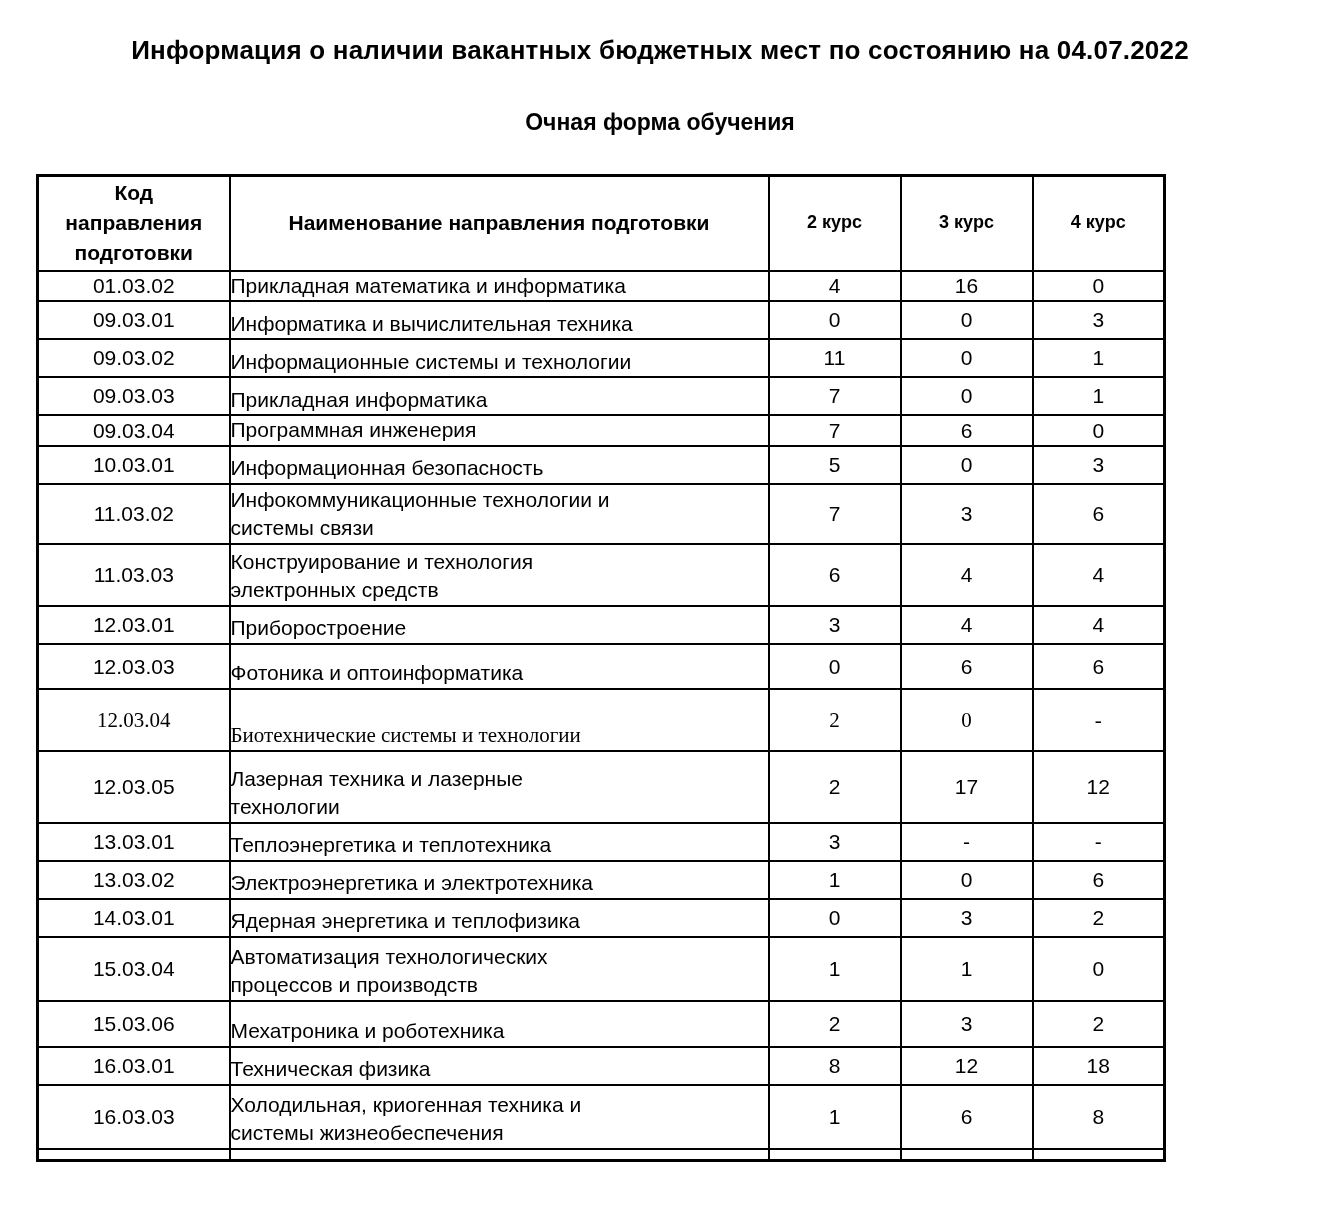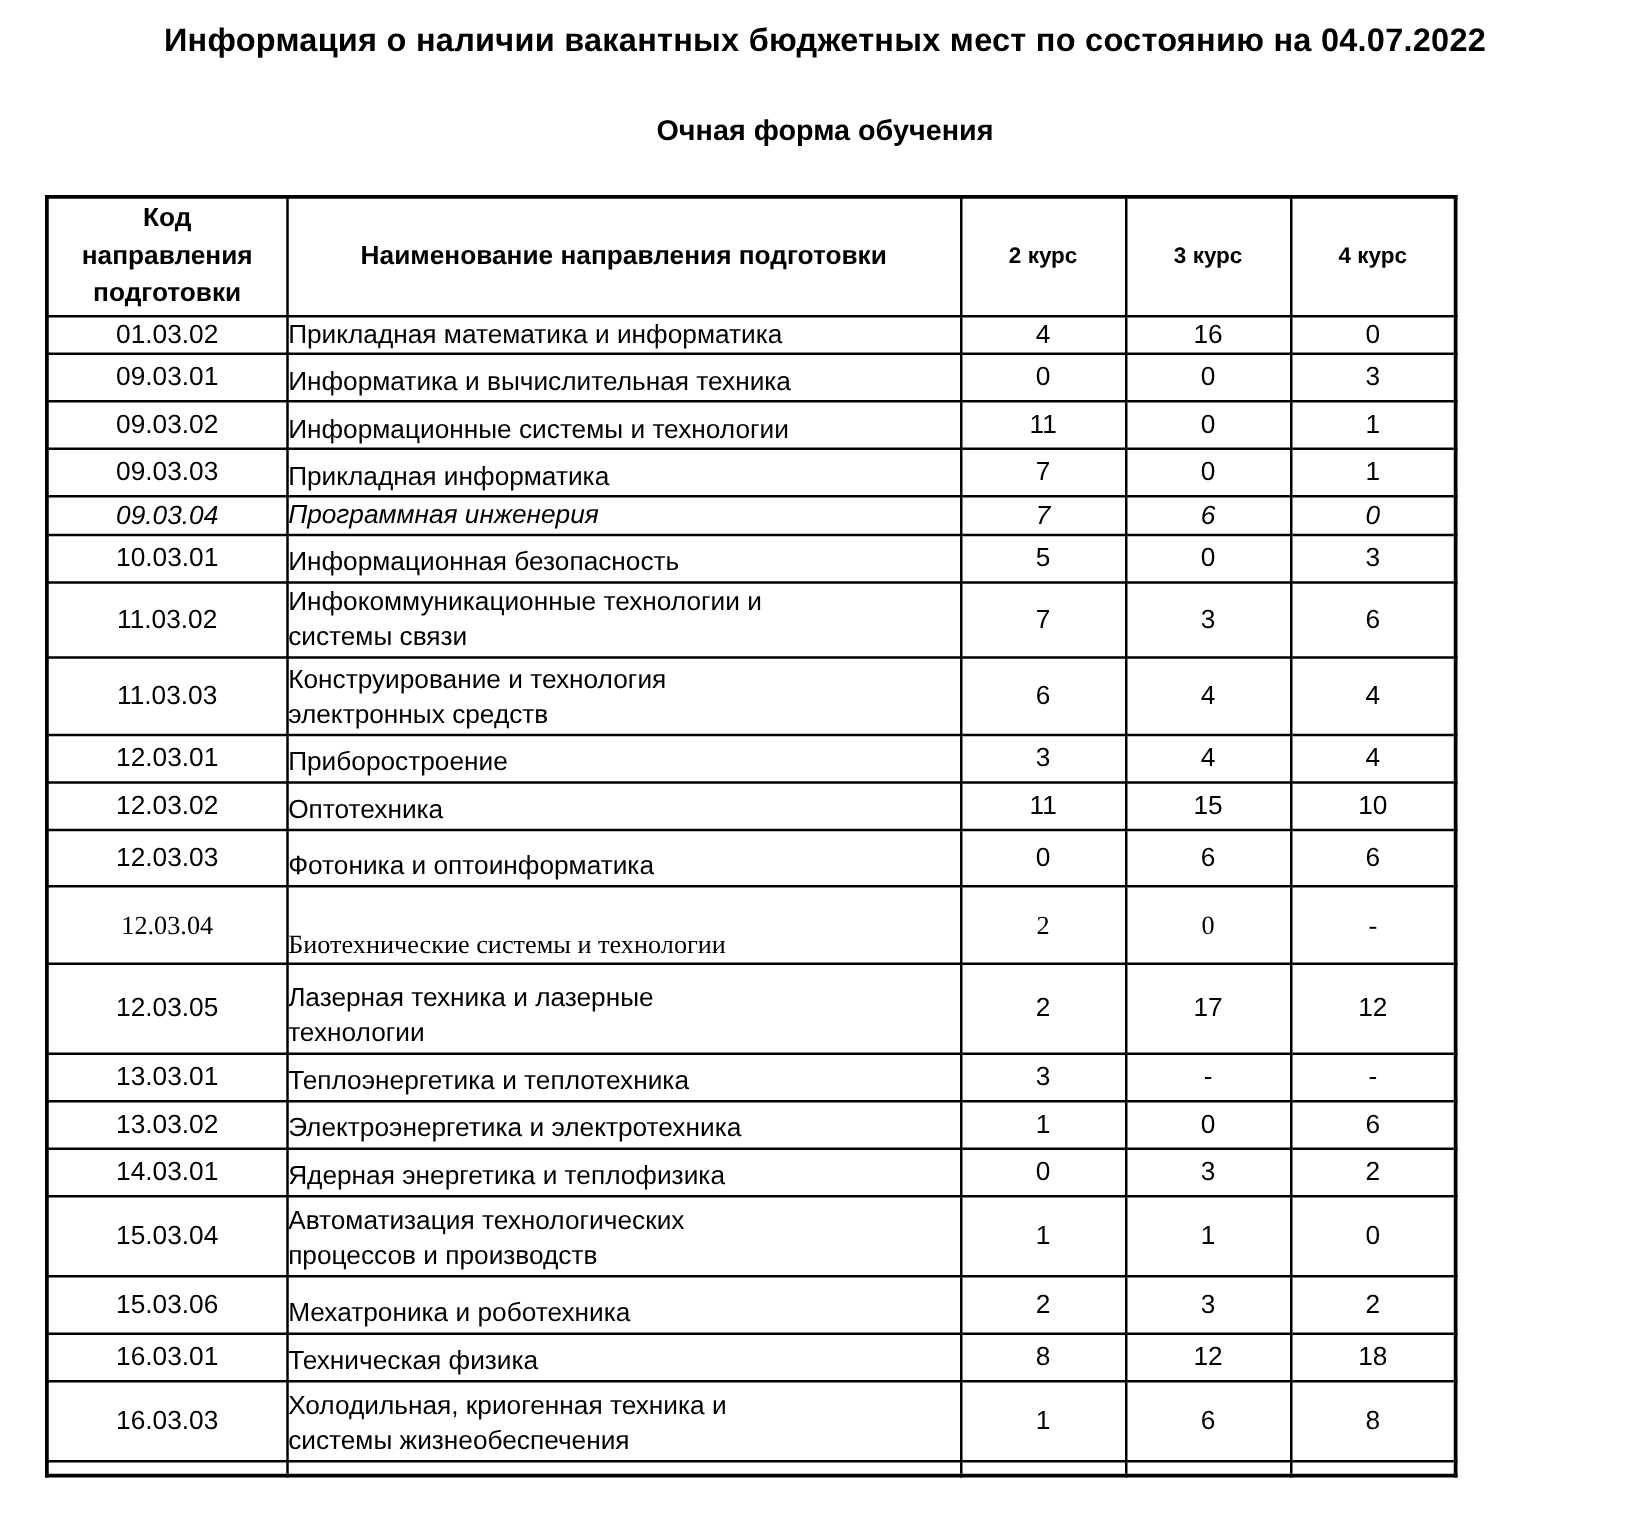--- a/index.html
+++ b/index.html
@@ -12,21 +12,21 @@
     color: #000000;
     font-family: "Liberation Sans", "DejaVu Sans", sans-serif;
   }
   .page {
     position: relative;
     width: 1320px;
     height: 1230px;
   }
   .doc-title {
     margin: 0;
-    padding-top: 17px;
+    padding-top: 35px;
     text-align: center;
     font-size: 26px;
     font-weight: bold;
     letter-spacing: 0.2px;
   }
   .doc-subtitle {
     margin: 0;
     padding-top: 43px;
     text-align: center;
     font-size: 23px;
@@ -130,21 +130,21 @@
     <td class="val">0</td>
     <td class="val">1</td>
   </tr>
         <tr style="height: 38px;">
     <td class="code">09.03.03</td>
     <td class="name">Прикладная информатика</td>
     <td class="val">7</td>
     <td class="val">0</td>
     <td class="val">1</td>
   </tr>
-        <tr style="height: 25px; font-style: italic;">
+        <tr style="height: 25px;">
     <td class="code">09.03.04</td>
     <td class="name">Программная инженерия</td>
     <td class="val">7</td>
     <td class="val">6</td>
     <td class="val">0</td>
   </tr>
         <tr style="height: 38px;">
     <td class="code">10.03.01</td>
     <td class="name">Информационная безопасность</td>
     <td class="val">5</td>
@@ -166,27 +166,20 @@
     <td class="val">6</td>
     <td class="val">4</td>
     <td class="val">4</td>
   </tr>
         <tr style="height: 38px; margin-top: 12px;">
     <td class="code">12.03.01</td>
     <td class="name">Приборостроение</td>
     <td class="val">3</td>
     <td class="val">4</td>
     <td class="val">4</td>
-  </tr>
-        <tr style="height: 38px;">
-    <td class="code">12.03.02</td>
-    <td class="name">Оптотехника</td>
-    <td class="val">11</td>
-    <td class="val">15</td>
-    <td class="val">10</td>
   </tr>
         <tr style="height: 45px;">
     <td class="code">12.03.03</td>
     <td class="name">Фотоника и оптоинформатика</td>
     <td class="val">0</td>
     <td class="val">6</td>
     <td class="val">6</td>
   </tr>
         <tr style="height: 62px; font-family: Liberation Serif, serif;">
     <td class="code">12.03.04</td>

